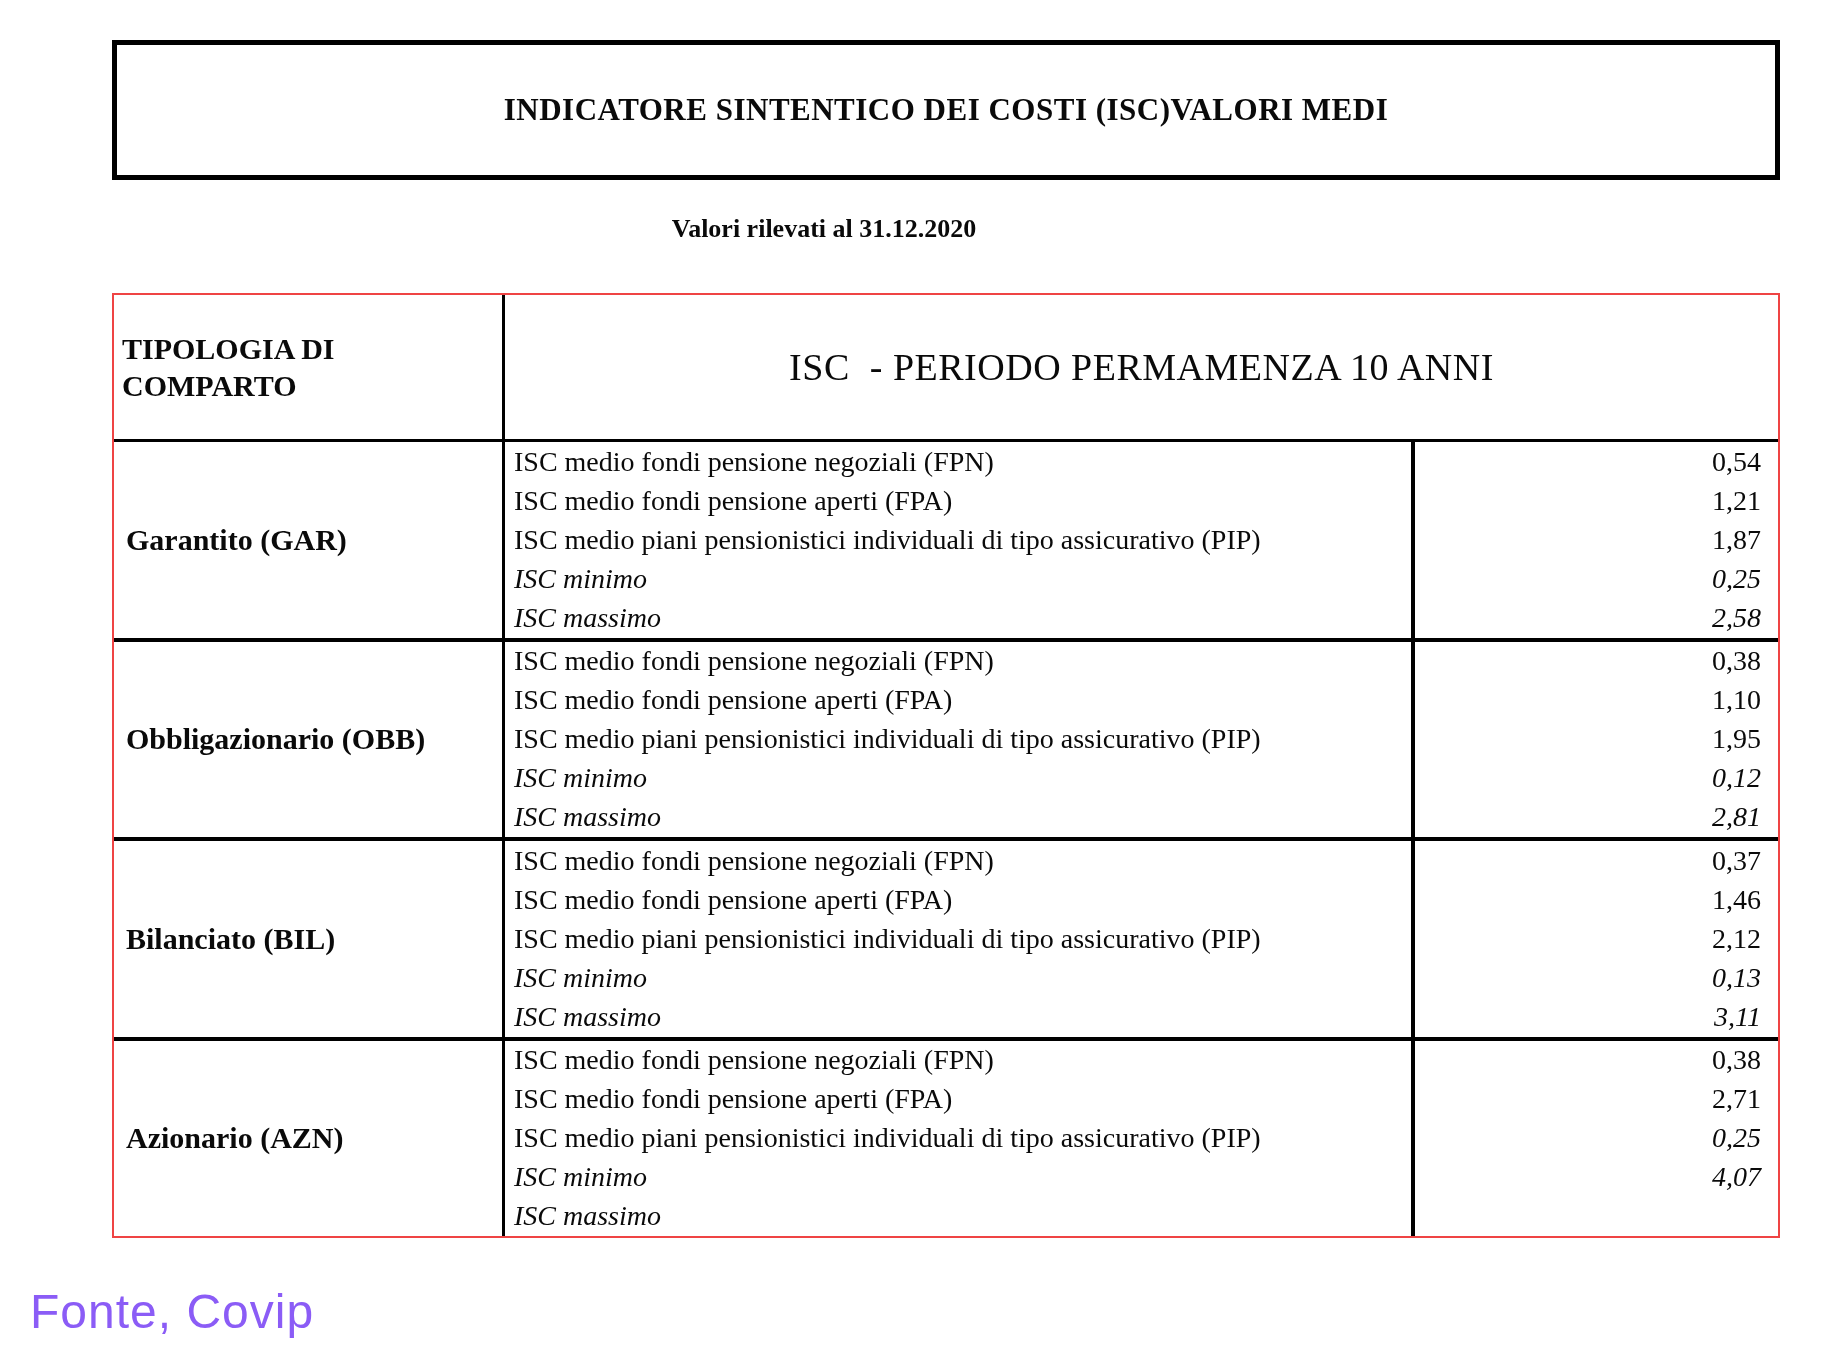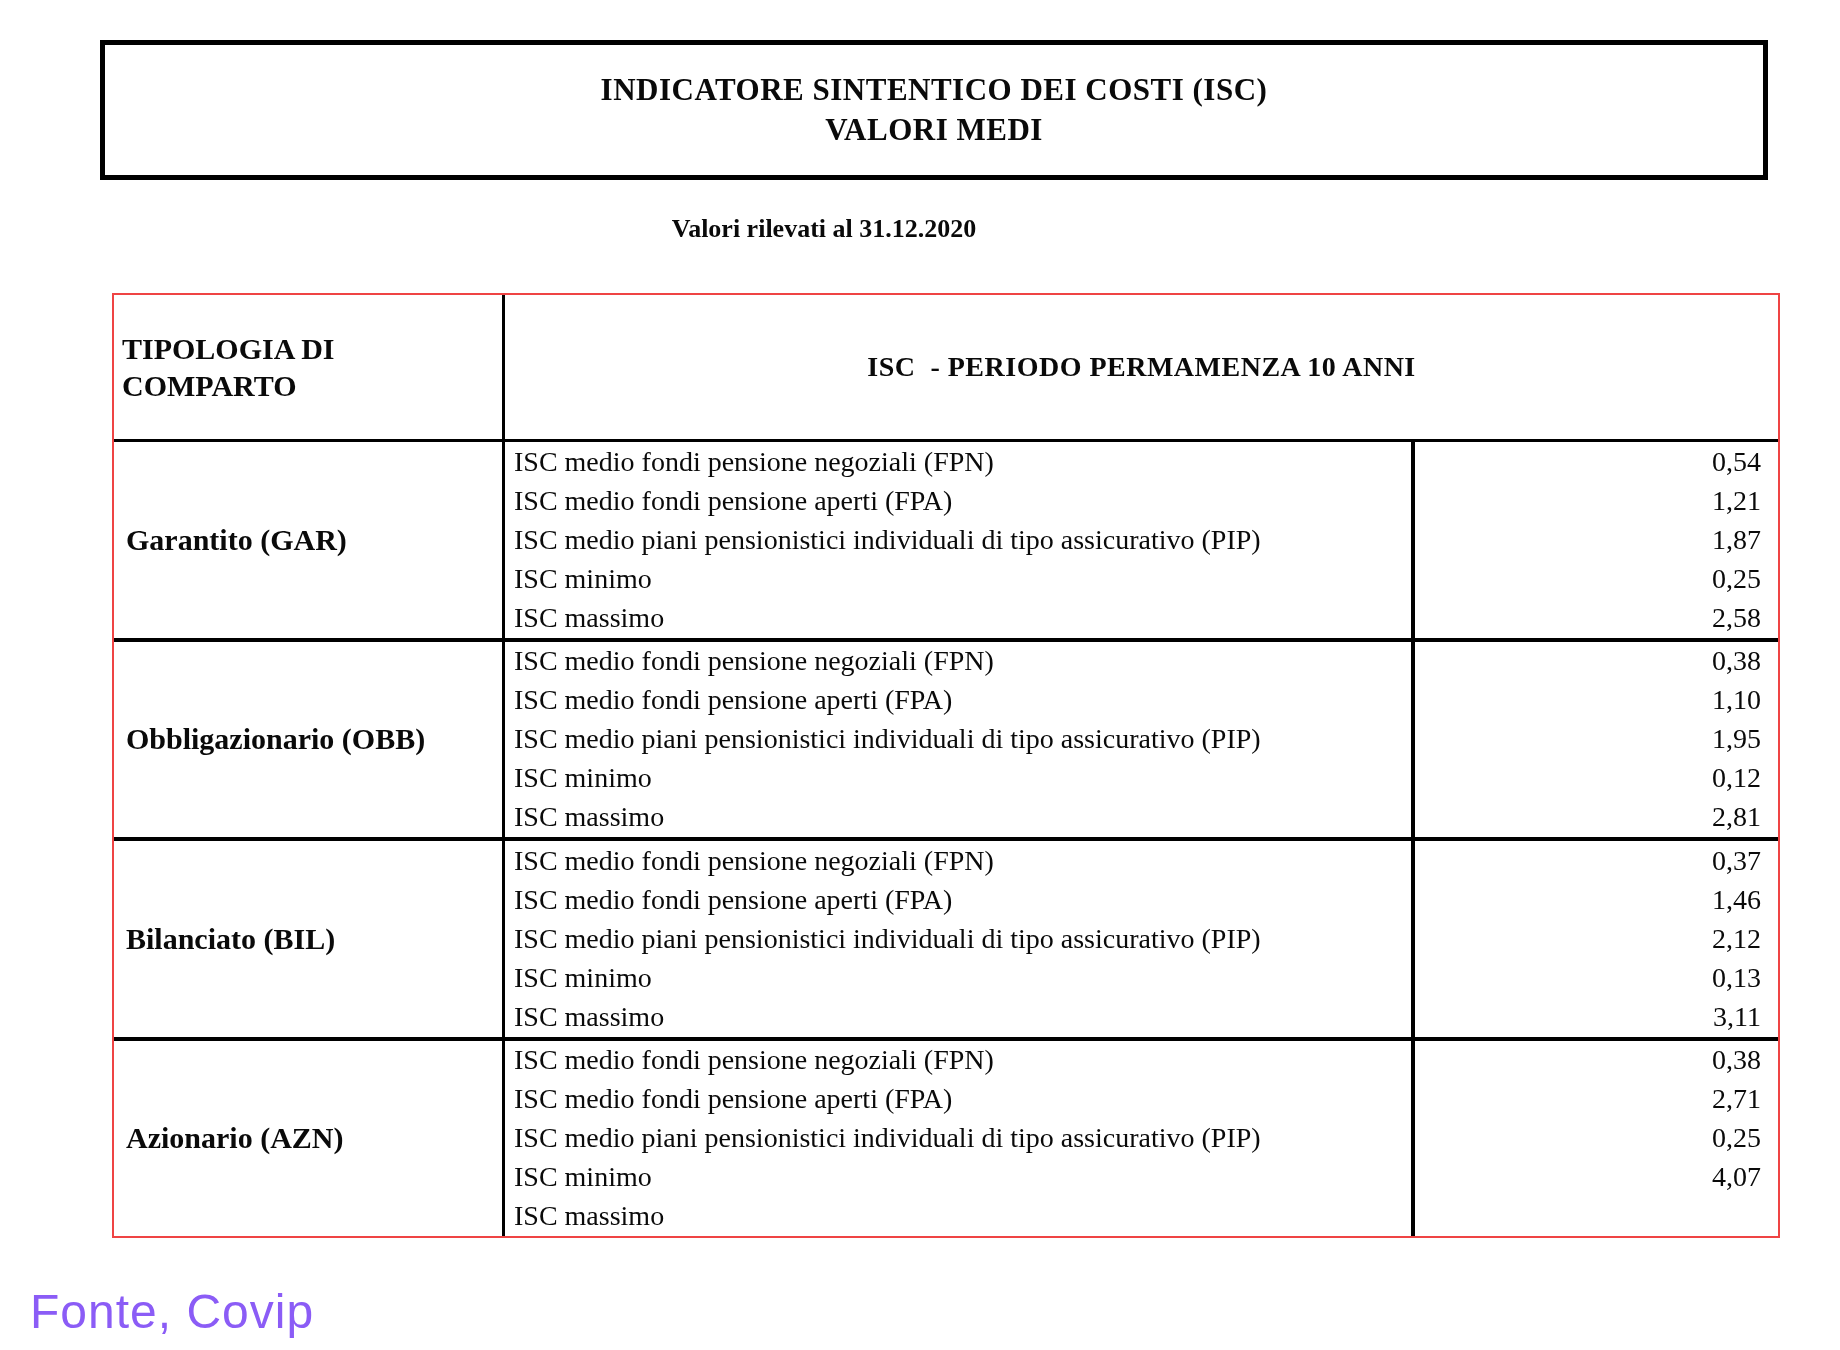--- a/index.html
+++ b/index.html
@@ -6,24 +6,24 @@
   html, body { background: #ffffff; }
   body {
     width: 1840px; height: 1350px;
     position: relative;
     font-family: "Liberation Serif", "DejaVu Serif", serif;
     color: #0a0a0a;
   }
 
   
   .title-box {
-    position: absolute; left: 100px; top: 40px;
+    position: absolute; left: 112px; top: 40px;
     width: 1668px; height: 140px;
     border: 5px solid #000;
-    display: flex; flex-direction: column;
+    display: flex; 
     justify-content: center; align-items: center;
   }
   .title-line {
     font-weight: bold; font-size: 31px; line-height: 40px;
     letter-spacing: 0.5px; text-align: center;
   }
 
   
   .subtitle {
     position: absolute; top: 214px; left: 824px;
@@ -48,21 +48,21 @@
     border-right: 3px solid #000;
     display: flex; align-items: center;
     padding-left: 8px;
   }
   .th1-text {
     font-weight: bold; font-size: 30px; line-height: 37px;
     max-width: 320px;
   }
   .th2 {
     display: flex; align-items: center; justify-content: center;
-    font-weight: bold; font-size: 28px;
+    font-weight: normal; font-size: 38px;
     white-space: pre; letter-spacing: 0.5px; border-radius: 32px;
   }
   .tbody { flex: 1 1 auto; display: flex; flex-direction: column; }
   .block {
     flex: 1 1 0;
     display: grid; grid-template-columns: 391px 910px 1fr;
   }
   .block + .block { border-top: 4px solid #000; }
   .c-name {
     border-right: 3px solid #000;
@@ -74,21 +74,21 @@
     border-right: 4px solid #000;
     display: grid; grid-template-rows: repeat(5, 1fr);
   }
   .c-values { display: grid; grid-template-rows: repeat(5, 1fr); }
   .row {
     display: flex; align-items: center;
     padding-left: 9px;
     font-size: 28px;
   }
   .row.v { justify-content: flex-end; padding-right: 17px; padding-left: 0; }
-  .it { }
+  .it { font-style: italic; }
 
   
   .fonte {
     position: absolute; left: 30px; top: 1284px;
     font-family: "Liberation Sans", "DejaVu Sans", sans-serif;
     font-size: 48px; font-weight: 400; letter-spacing: 1px;
     color: #8b5cf6;
   }
 </style>
 </head>

